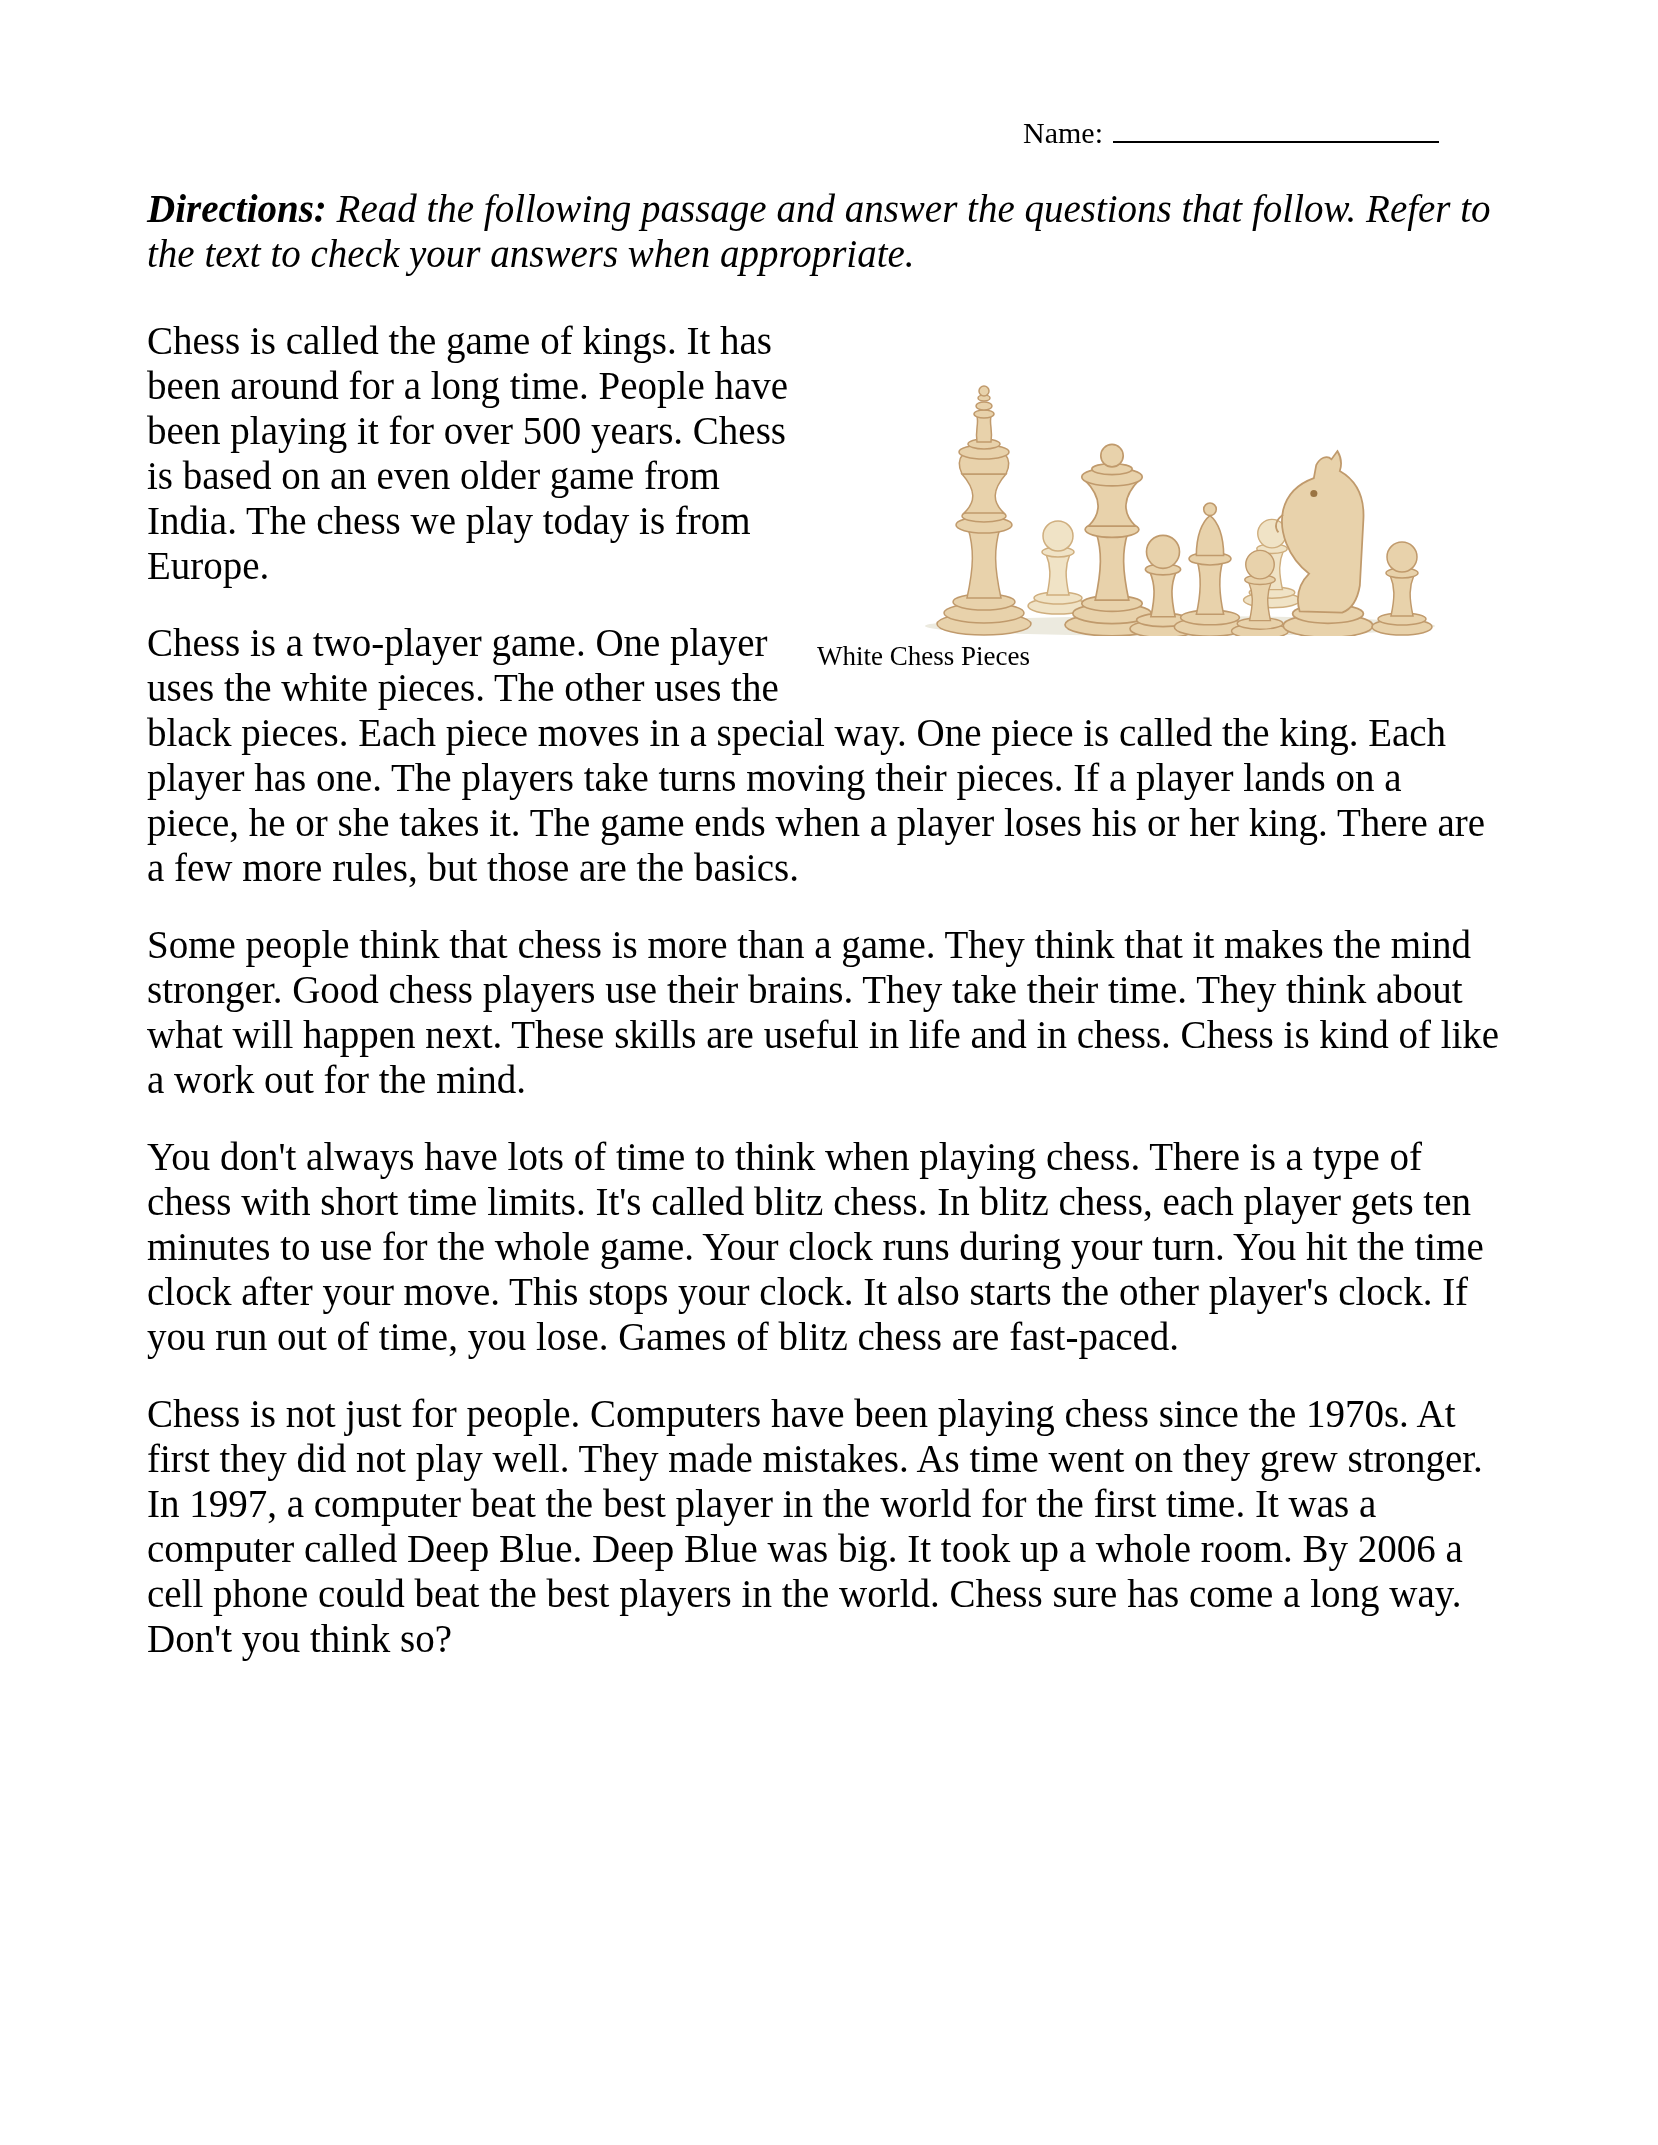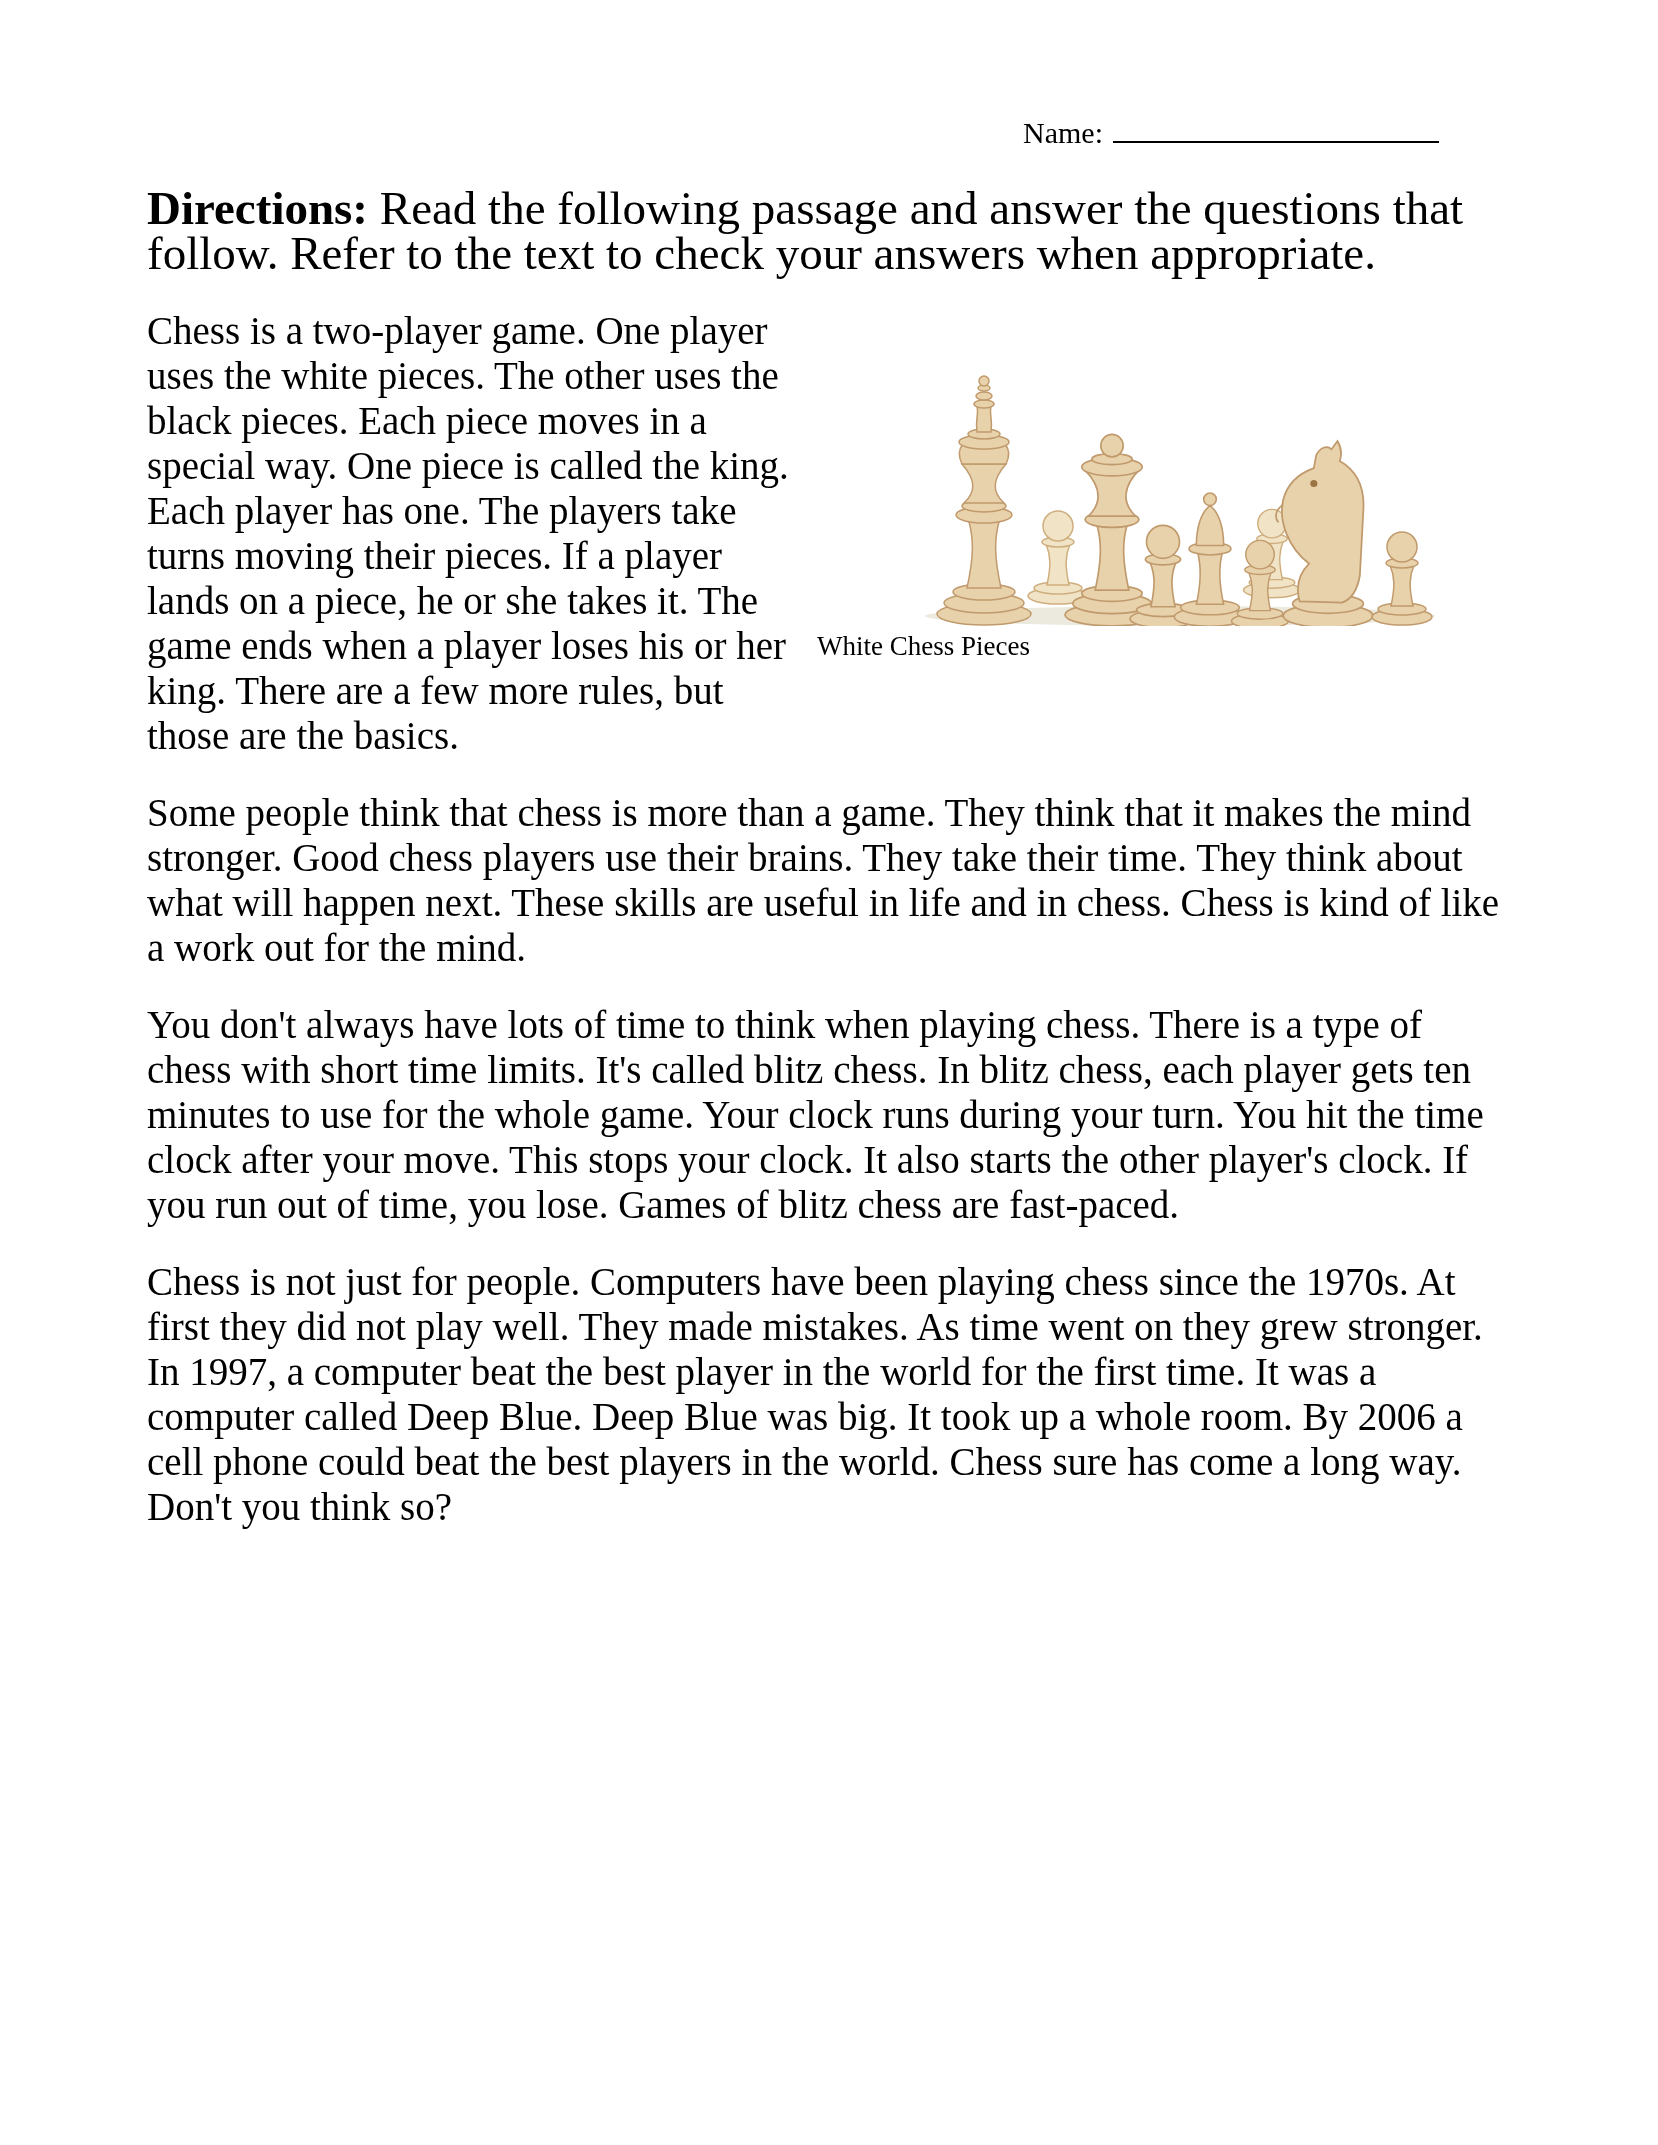--- a/index.html
+++ b/index.html
@@ -24,21 +24,21 @@
     border-bottom:2px solid #000;
     margin-left:10px;
   }
   h1.doc-title{
     margin:6px 0 0 0;
     font-size:48px;line-height:52px;
     font-weight:bold;
   }
   p.directions{
     margin:36px 0 1px 0;
-    font-size:47px;line-height:45px;
+    font-size:39px;line-height:45px;font-style:italic;
   }
   article.passage{display:block;}
   article.passage p{
     margin:32px 0 0 0;
     font-size:39px;line-height:45px;
   }
   article.passage p.first{margin-top:42px;}
   figure.chess-figure{
     float:right;
     width:685px;
@@ -159,20 +159,21 @@
               <ellipse cy="-10" rx="24" ry="6"></ellipse>
             <path d="M-11,-13 C-7,-32 -7,-42 -12,-54 L12,-54 C7,-42 7,-32 11,-13 Z"></path>
             <ellipse cy="-56" rx="16" ry="5"></ellipse>
               <circle cy="-72" r="15"></circle>
           </g>
         </g>
       </svg>
       <figcaption>White Chess Pieces</figcaption>
     </figure>
 
+    <p class="first">Chess is called the game of kings. It has been around for a long time. People have been playing it for over 500 years. Chess is based on an even older game from India. The chess we play today is from Europe.</p>
     <p>Chess is a two-player game. One player uses the white pieces. The other uses the black pieces. Each piece moves in a special way. One piece is called the king. Each player has one. The players take turns moving their pieces. If a player lands on a piece, he or she takes it. The game ends when a player loses his or her king. There are a few more rules, but those are the basics.</p>
     <p>Some people think that chess is more than a game. They think that it makes the mind stronger. Good chess players use their brains. They take their time. They think about what will happen next. These skills are useful in life and in chess. Chess is kind of like a work out for the mind.</p>
     <p>You don't always have lots of time to think when playing chess. There is a type of chess with short time limits. It's called blitz chess. In blitz chess, each player gets ten minutes to use for the whole game. Your clock runs during your turn. You hit the time clock after your move. This stops your clock. It also starts the other player's clock. If you run out of time, you lose. Games of blitz chess are fast-paced.</p>
     <p>Chess is not just for people. Computers have been playing chess since the 1970s. At first they did not play well. They made mistakes. As time went on they grew stronger. In 1997, a computer beat the best player in the world for the first time. It was a computer called Deep Blue. Deep Blue was big. It took up a whole room. By 2006 a cell phone could beat the best players in the world. Chess sure has come a long way. Don't you think so?</p>
 
   </article>
 
 </div>
 
 </body></html>

